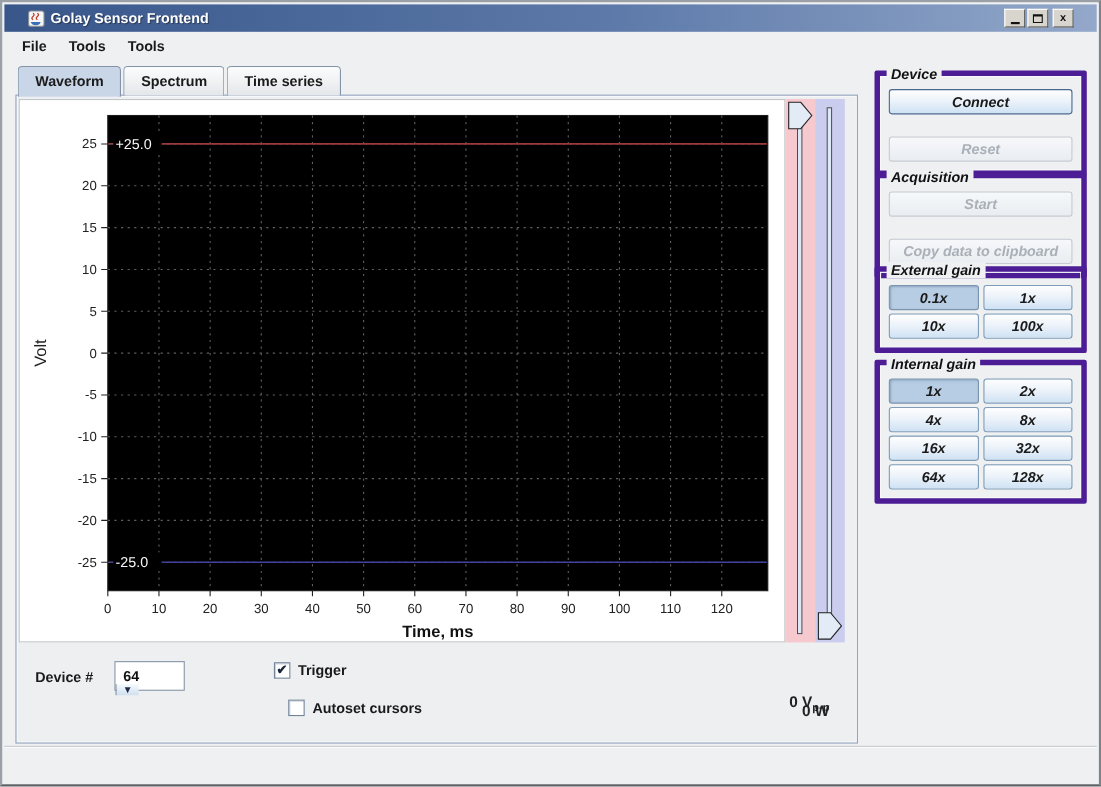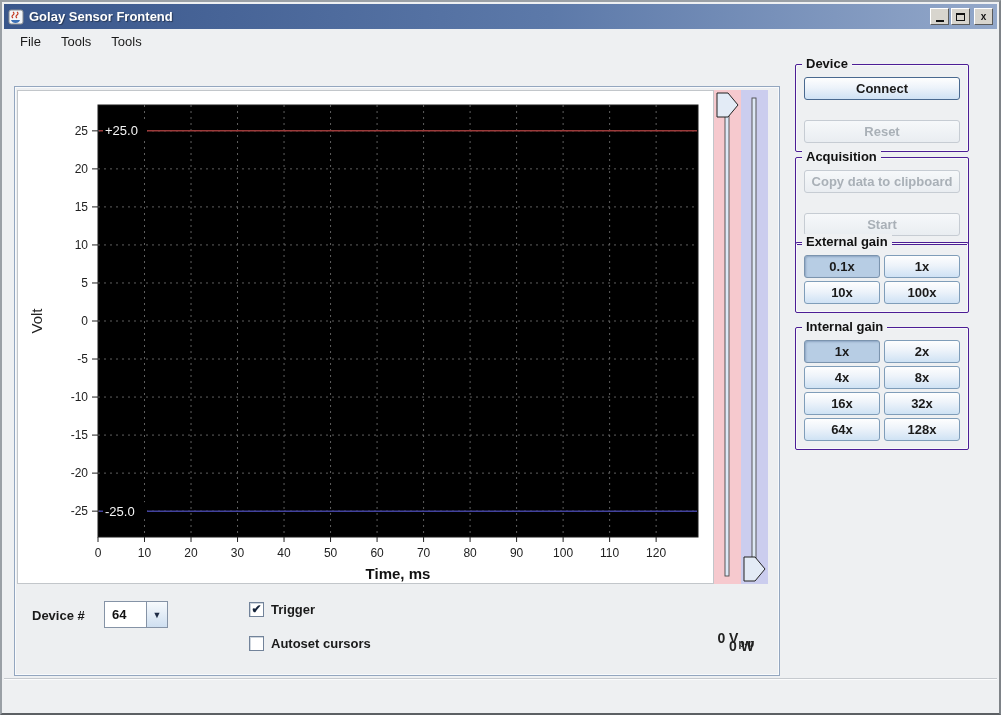--- a/index.html
+++ b/index.html
@@ -6,33 +6,33 @@
   html,body { width:1001px; height:715px; background:#b0b0b0; font-family:"Liberation Sans", sans-serif; }
   #window {
     position:relative; width:1001px; height:715px; overflow:hidden;
     background:#eef0f2;
     border:2px solid #9aa0a6; border-bottom-color:#5c6064; border-right-color:#7e8388;
   }
   
   #titlebar {
     position:absolute; left:2px; top:2px; right:2px; height:25px;
     background:linear-gradient(90deg,#39568b 0%,#5c79a9 55%,#93a8ca 100%);
-    display:flex; align-items:center; padding:0 4px;
+    display:flex; align-items:center; padding:0 21px;
   }
   #titlebar .title { color:#fff; font-weight:bold; font-size:13px; margin-left:5px; text-shadow:1px 1px 1px rgba(0,0,0,.4); flex:1; }
   .win-btn {
     width:19px; height:17px; margin-left:2px; background:#d8d5ce;
     border:1px solid #fff; border-right-color:#5a5a5a; border-bottom-color:#5a5a5a;
     display:flex; align-items:center; justify-content:center; font-size:10px; font-weight:bold; color:#111;
   }
   .win-btn .min-glyph { width:8px; height:2px; background:#111; margin-top:8px; }
   .win-btn .max-glyph { width:9px; height:8px; border:1px solid #111; border-top-width:2px; }
   
   #menubar { position:absolute; left:2px; top:27px; right:2px; height:25px; display:flex; align-items:center; background:#eef0f2; padding-left:6px; }
-  .menu-item { font-weight:normal; font-size:13px; color:#1a1a1a; padding:3px 10px; }
+  .menu-item { font-weight:bold; font-size:13px; color:#1a1a1a; padding:3px 10px; }
   
   #tabstrip { position:absolute; left:14px; top:58px; display:flex; z-index:3; }
   .tab {
     font-weight:bold; font-size:13px; color:#1a1a1a; padding:5px 15px 6px 15px; margin-right:2px;
     border:1px solid #8494a8; border-bottom:none; border-radius:4px 4px 0 0;
     background:linear-gradient(#fbfcfd,#e4e7ea); height:27px;
   }
   .tab.active { background:#c8d6e8; height:28px; }
   
   #tabpanel {
@@ -42,47 +42,48 @@
   #chartpanel { position:absolute; left:15px; top:88px; width:697px; height:494px; background:#ffffff; border:1px solid #c2c6ca; }
   #plot-svg { display:block; }
   .vslider { position:absolute; top:88px; width:27px; height:494px; }
   #slider-upper { left:712px; }
   #slider-lower { left:739px; }
   
   .bold-label { font-weight:bold; font-size:13px; color:#1a1a1a; }
   #samples-label { position:absolute; left:30px; top:606px; }
   #samples-combo {
     position:absolute; left:102px; top:599px; width:64px; height:27px;
-    border:1px solid #8593a6; background:#fff; display:flex;
+    border:1px solid #8593a6; background:#fff; display:flex;flex-direction:column;
   }
   #samples-combo .combo-value { flex:1; font-weight:bold; font-size:13px; color:#111; padding:5px 0 0 7px; }
   #samples-combo .combo-arrow {
     width:21px; border-left:1px solid #8593a6;
     background:linear-gradient(#f7fafd,#cfdff0); display:flex; align-items:center; justify-content:center;
     font-size:9px; color:#1d2b45;
   }
   .cb { position:absolute; display:flex; align-items:center; gap:7px; }
   #trigger-cb { left:247px; top:600px; }
-  #autoset-cb { left:247px; top:634px; }
+  #autoset-cb { left:260px; top:634px; }
   .cb-box {
     width:15px; height:15px; background:#fff; border:1px solid #72839a;
     box-shadow:inset 1px 1px 0 #cfd6de; display:flex; align-items:center; justify-content:center;
     font-size:12px; font-weight:bold; color:#16243a;
   }
   .cb .cb-mark { display:none; margin-top:-2px; }
   .cb.checked .cb-mark { display:block; }
   .readout { position:absolute; right:245px; text-align:right; font-weight:bold; font-size:14px; color:#222; }
   #readout-vpp { top:628px; }
   #readout-w { top:636px;text-align:right; }
   .readout sub { font-size:10px; font-weight:bold; }
   
   .groupbox {
-    position:absolute; left:793px; width:174px;
-    border:1px solid #4c1d95; border-radius:2px; box-shadow:inset 0 0 0 1px #f7f9fa;
+    position:absolute; left:793px; width:193px;
+    border:5px solid #4c1d95; border-radius:2px; box-shadow:inset 0 0 0 1px #f7f9fa;
     padding:12px 8px 8px 8px;
+    font-style:italic;
   }
   .groupbox .gb-title {
     position:absolute; top:-9px; left:6px; background:#eef0f2; padding:0 4px;
     font-weight:bold; font-size:13px; color:#111;
   }
   #group-device { top:62px; }
   #group-acquisition { top:155px; }
   #group-external { top:240px; }
   #group-internal { top:325px; }
   .btn-col { display:flex; flex-direction:column; gap:20px; }
@@ -132,20 +133,25 @@
         <span>x</span>
       </div>
   </div>
 
   <div id="menubar">
     <span class="menu-item">File</span>
     <span class="menu-item">Tools</span>
     <span class="menu-item">Tools</span>
   </div>
 
+  <div id="tabstrip">
+    <div class="tab active">Waveform</div>
+    <div class="tab">Spectrum</div>
+    <div class="tab">Time series</div>
+  </div>
 
   <div id="tabpanel"></div>
 
   <div id="chartpanel">
     <svg id="plot-svg" width="697" height="494" viewBox="0 0 697 494">
         <rect x="80" y="14" width="600" height="432" fill="#000000" stroke="#1a1a1a"></rect>
         <line x1="80" y1="446" x2="80" y2="451" stroke="#222" stroke-width="1"></line>
         <text x="80" y="466" text-anchor="middle" font-size="12" fill="#222">0</text>
         <line x1="126.51162790697674" y1="14" x2="126.51162790697674" y2="446" stroke="#5f5f5f" stroke-width="1" stroke-dasharray="2 4"></line>
         <line x1="126.51162790697674" y1="446" x2="126.51162790697674" y2="451" stroke="#222" stroke-width="1"></line>
@@ -268,22 +274,22 @@
     <span class="gb-title">Device</span>
     <div class="btn-col">
       <div class="jbutton default">Connect</div>
       <div class="jbutton disabled">Reset</div>
     </div>
   </div>
 
   <div class="groupbox" id="group-acquisition">
     <span class="gb-title">Acquisition</span>
     <div class="btn-col">
+      <div class="jbutton disabled">Start</div>
       <div class="jbutton disabled">Copy data to clipboard</div>
-      <div class="jbutton disabled">Start</div>
     </div>
   </div>
 
   <div class="groupbox" id="group-external">
     <span class="gb-title">External gain</span>
     <div class="btn-grid">
       <div class="jbutton toggle selected">0.1x</div>
       <div class="jbutton toggle">1x</div>
       <div class="jbutton toggle">10x</div>
       <div class="jbutton toggle">100x</div>

